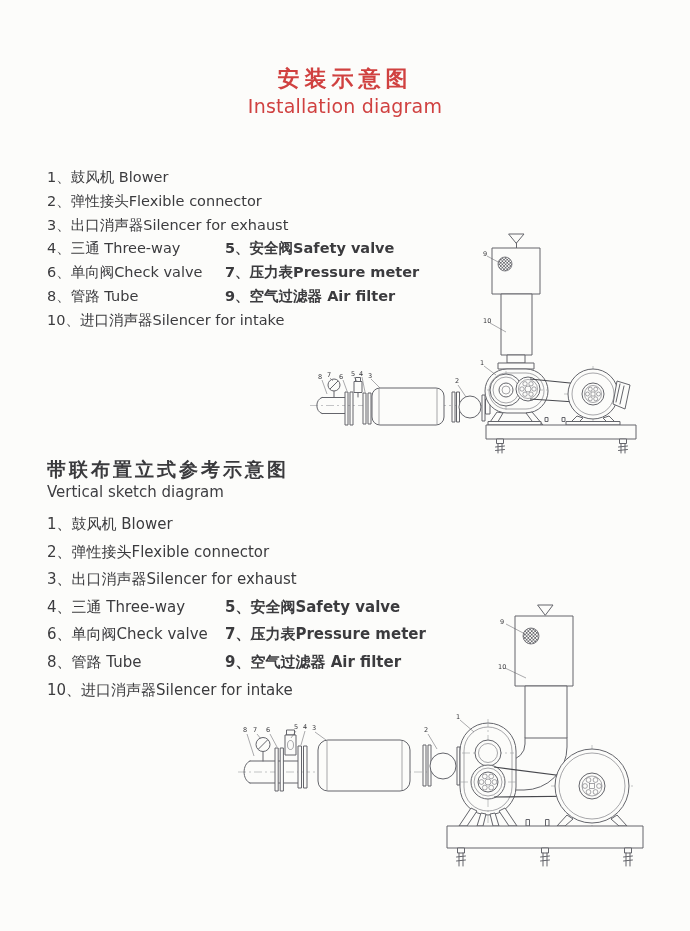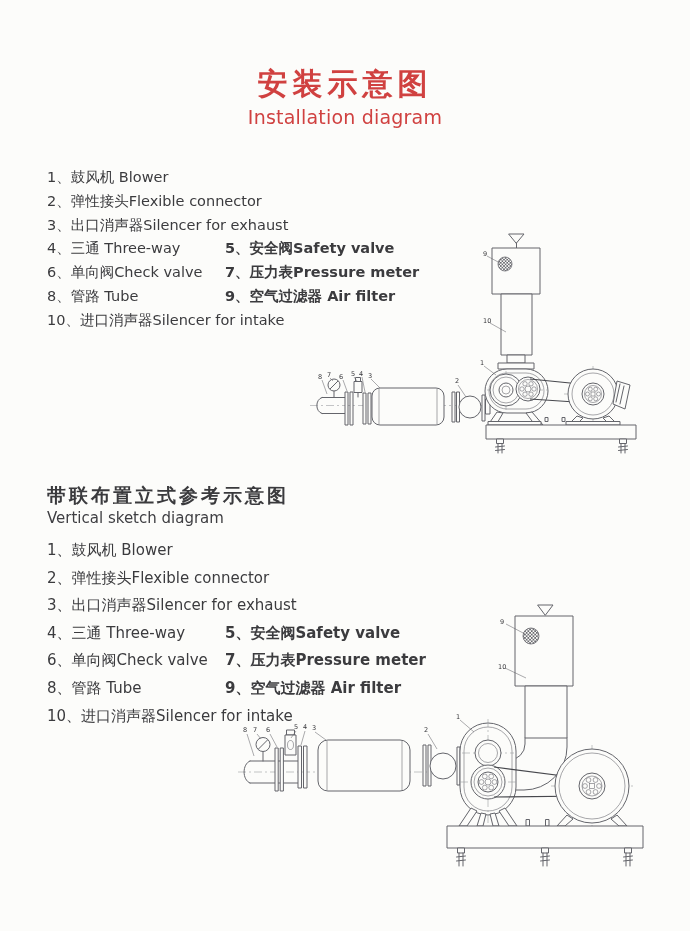--- a/index.html
+++ b/index.html
@@ -7,27 +7,27 @@
     width:690px;height:931px;
     background:#f6f5f2;
     font-family:"DejaVu Sans","Liberation Sans",sans-serif;
     color:#3b3b3e;
     position:relative;overflow:hidden;
   }
   .page{position:absolute;inset:0;background:#fcfcfa;}
 
   
   .title-block{position:absolute;top:64px;left:0;right:0;text-align:center;}
-  .title-zh{margin:0;font-size:30px;font-weight:700;letter-spacing:5px;color:#d04140;}
+  .title-zh{margin:0;font-size:22px;font-weight:700;letter-spacing:5px;color:#d04140;}
   .title-en{margin:1px 0 0;font-size:19px;font-weight:400;letter-spacing:0.2px;color:#d04140;}
 
   
   .legend{position:absolute;left:47px;width:400px;}
   .legend-h{top:162px;}
-  .legend-v{top:483px;}
+  .legend-v{top:457px;}
   .sec-head{letter-spacing:4px;color:#3a3a3d;}
   .legend-h .sec-head{font-size:16px;font-weight:600;line-height:22px;}
   .legend-v .sec-head{font-size:19px;font-weight:700;letter-spacing:3px;line-height:24px;}
   .sec-sub{font-size:15px;font-weight:400;color:#3e3e42;}
   .legend-h .sec-sub{line-height:20px;margin-top:2px;}
   .legend-v .sec-sub{line-height:22px;}
   .rows{margin-top:4px;}
   .legend-v .rows{margin-top:8px;}
   .row{position:relative;}
   .legend-h .row{height:23.8px;line-height:23.8px;font-size:14.5px;}

